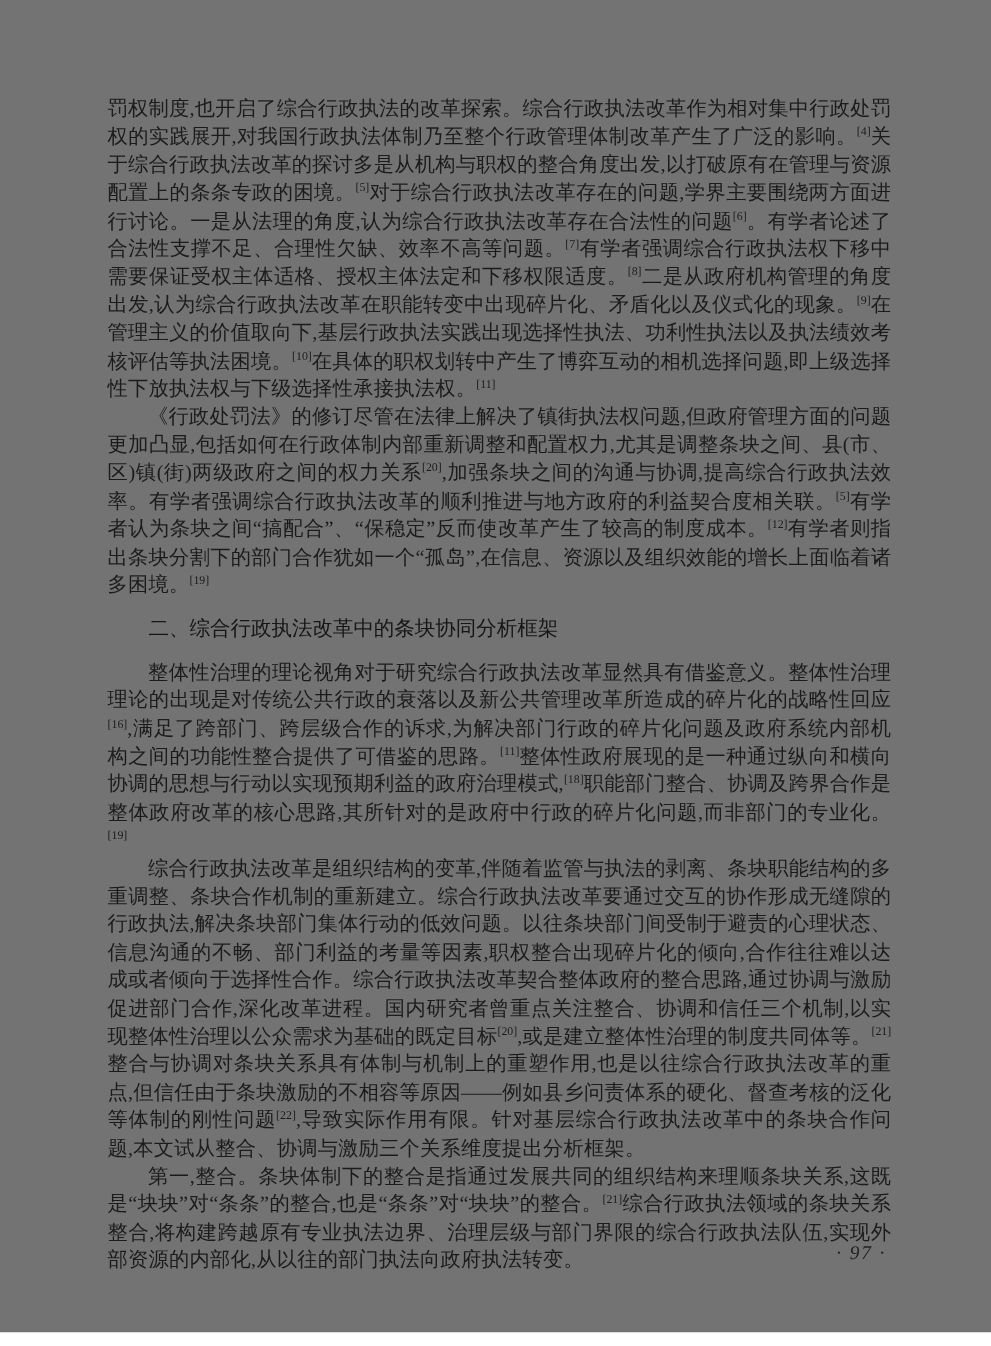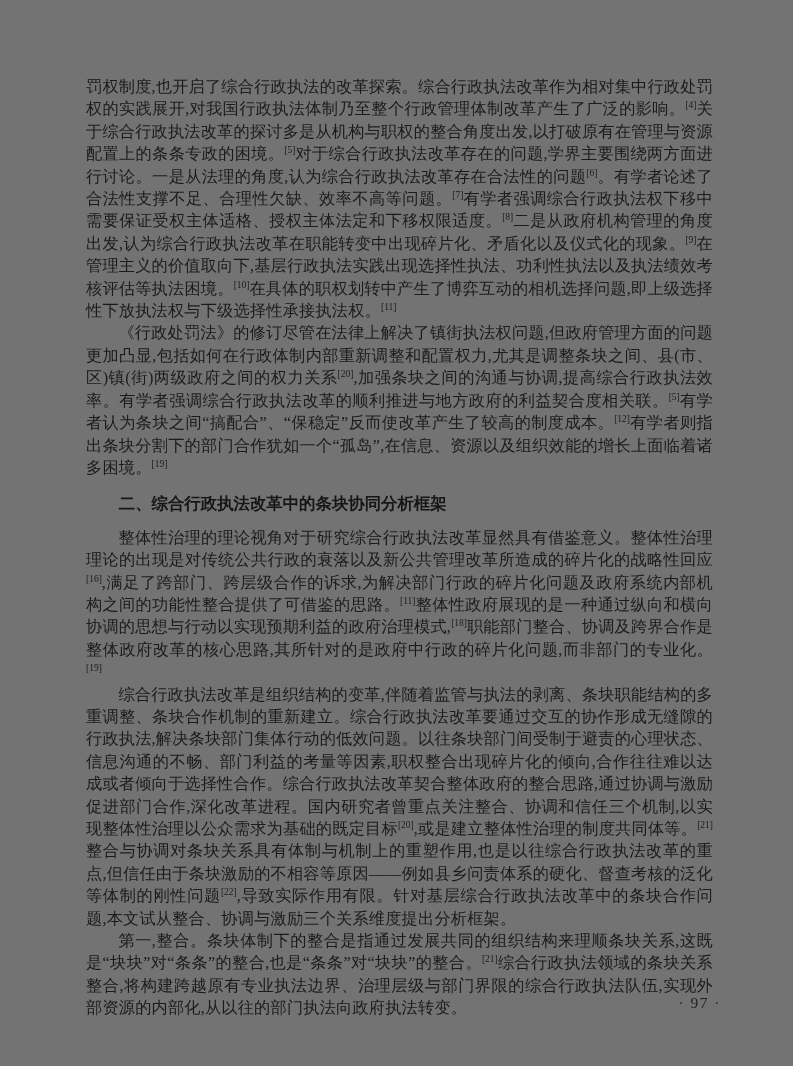--- a/index.html
+++ b/index.html
@@ -29,32 +29,33 @@
   sup.ref {
     font-size: 9.5px;
     line-height: 0;
     vertical-align: 6px;
     letter-spacing: 0;
   }
   .section-heading {
     margin: 13px 0 12px 0;
     font-family: "Liberation Sans", "DejaVu Sans", sans-serif;
     font-size: 16.4px;
-    font-weight: 700;
+    font-weight: 400;
     line-height: 22.4px;
     text-indent: 2em;
     color: #161616;
   }
   .page-number {
     position: absolute;
-    right: 72px;
+    right: 84px;
     top: 994px;
     font-size: 15.5px;
     letter-spacing: 1.5px;
     color: #222;
+    font-style: italic;
   }
 </style>
 </head>
 <body>
 
 <div class="page">
   <main class="article" id="article-body">
       <p class="para">罚权制度,也开启了综合行政执法的改革探索。综合行政执法改革作为相对集中行政处罚权的实践展开,对我国行政执法体制乃至整个行政管理体制改革产生了广泛的影响。<sup class="ref">[4]</sup>关于综合行政执法改革的探讨多是从机构与职权的整合角度出发,以打破原有在管理与资源配置上的条条专政的困境。<sup class="ref">[5]</sup>对于综合行政执法改革存在的问题,学界主要围绕两方面进行讨论。一是从法理的角度,认为综合行政执法改革存在合法性的问题<sup class="ref">[6]</sup>。有学者论述了合法性支撑不足、合理性欠缺、效率不高等问题。<sup class="ref">[7]</sup>有学者强调综合行政执法权下移中需要保证受权主体适格、授权主体法定和下移权限适度。<sup class="ref">[8]</sup>二是从政府机构管理的角度出发,认为综合行政执法改革在职能转变中出现碎片化、矛盾化以及仪式化的现象。<sup class="ref">[9]</sup>在管理主义的价值取向下,基层行政执法实践出现选择性执法、功利性执法以及执法绩效考核评估等执法困境。<sup class="ref">[10]</sup>在具体的职权划转中产生了博弈互动的相机选择问题,即上级选择性下放执法权与下级选择性承接执法权。<sup class="ref">[11]</sup></p>
       <p class="para indent">《行政处罚法》的修订尽管在法律上解决了镇街执法权问题,但政府管理方面的问题更加凸显,包括如何在行政体制内部重新调整和配置权力,尤其是调整条块之间、县(市、区)镇(街)两级政府之间的权力关系<sup class="ref">[20]</sup>,加强条块之间的沟通与协调,提高综合行政执法效率。有学者强调综合行政执法改革的顺利推进与地方政府的利益契合度相关联。<sup class="ref">[5]</sup>有学者认为条块之间“搞配合”、“保稳定”反而使改革产生了较高的制度成本。<sup class="ref">[12]</sup>有学者则指出条块分割下的部门合作犹如一个“孤岛”,在信息、资源以及组织效能的增长上面临着诸多困境。<sup class="ref">[19]</sup></p>
       <h2 class="section-heading">二、综合行政执法改革中的条块协同分析框架</h2>

